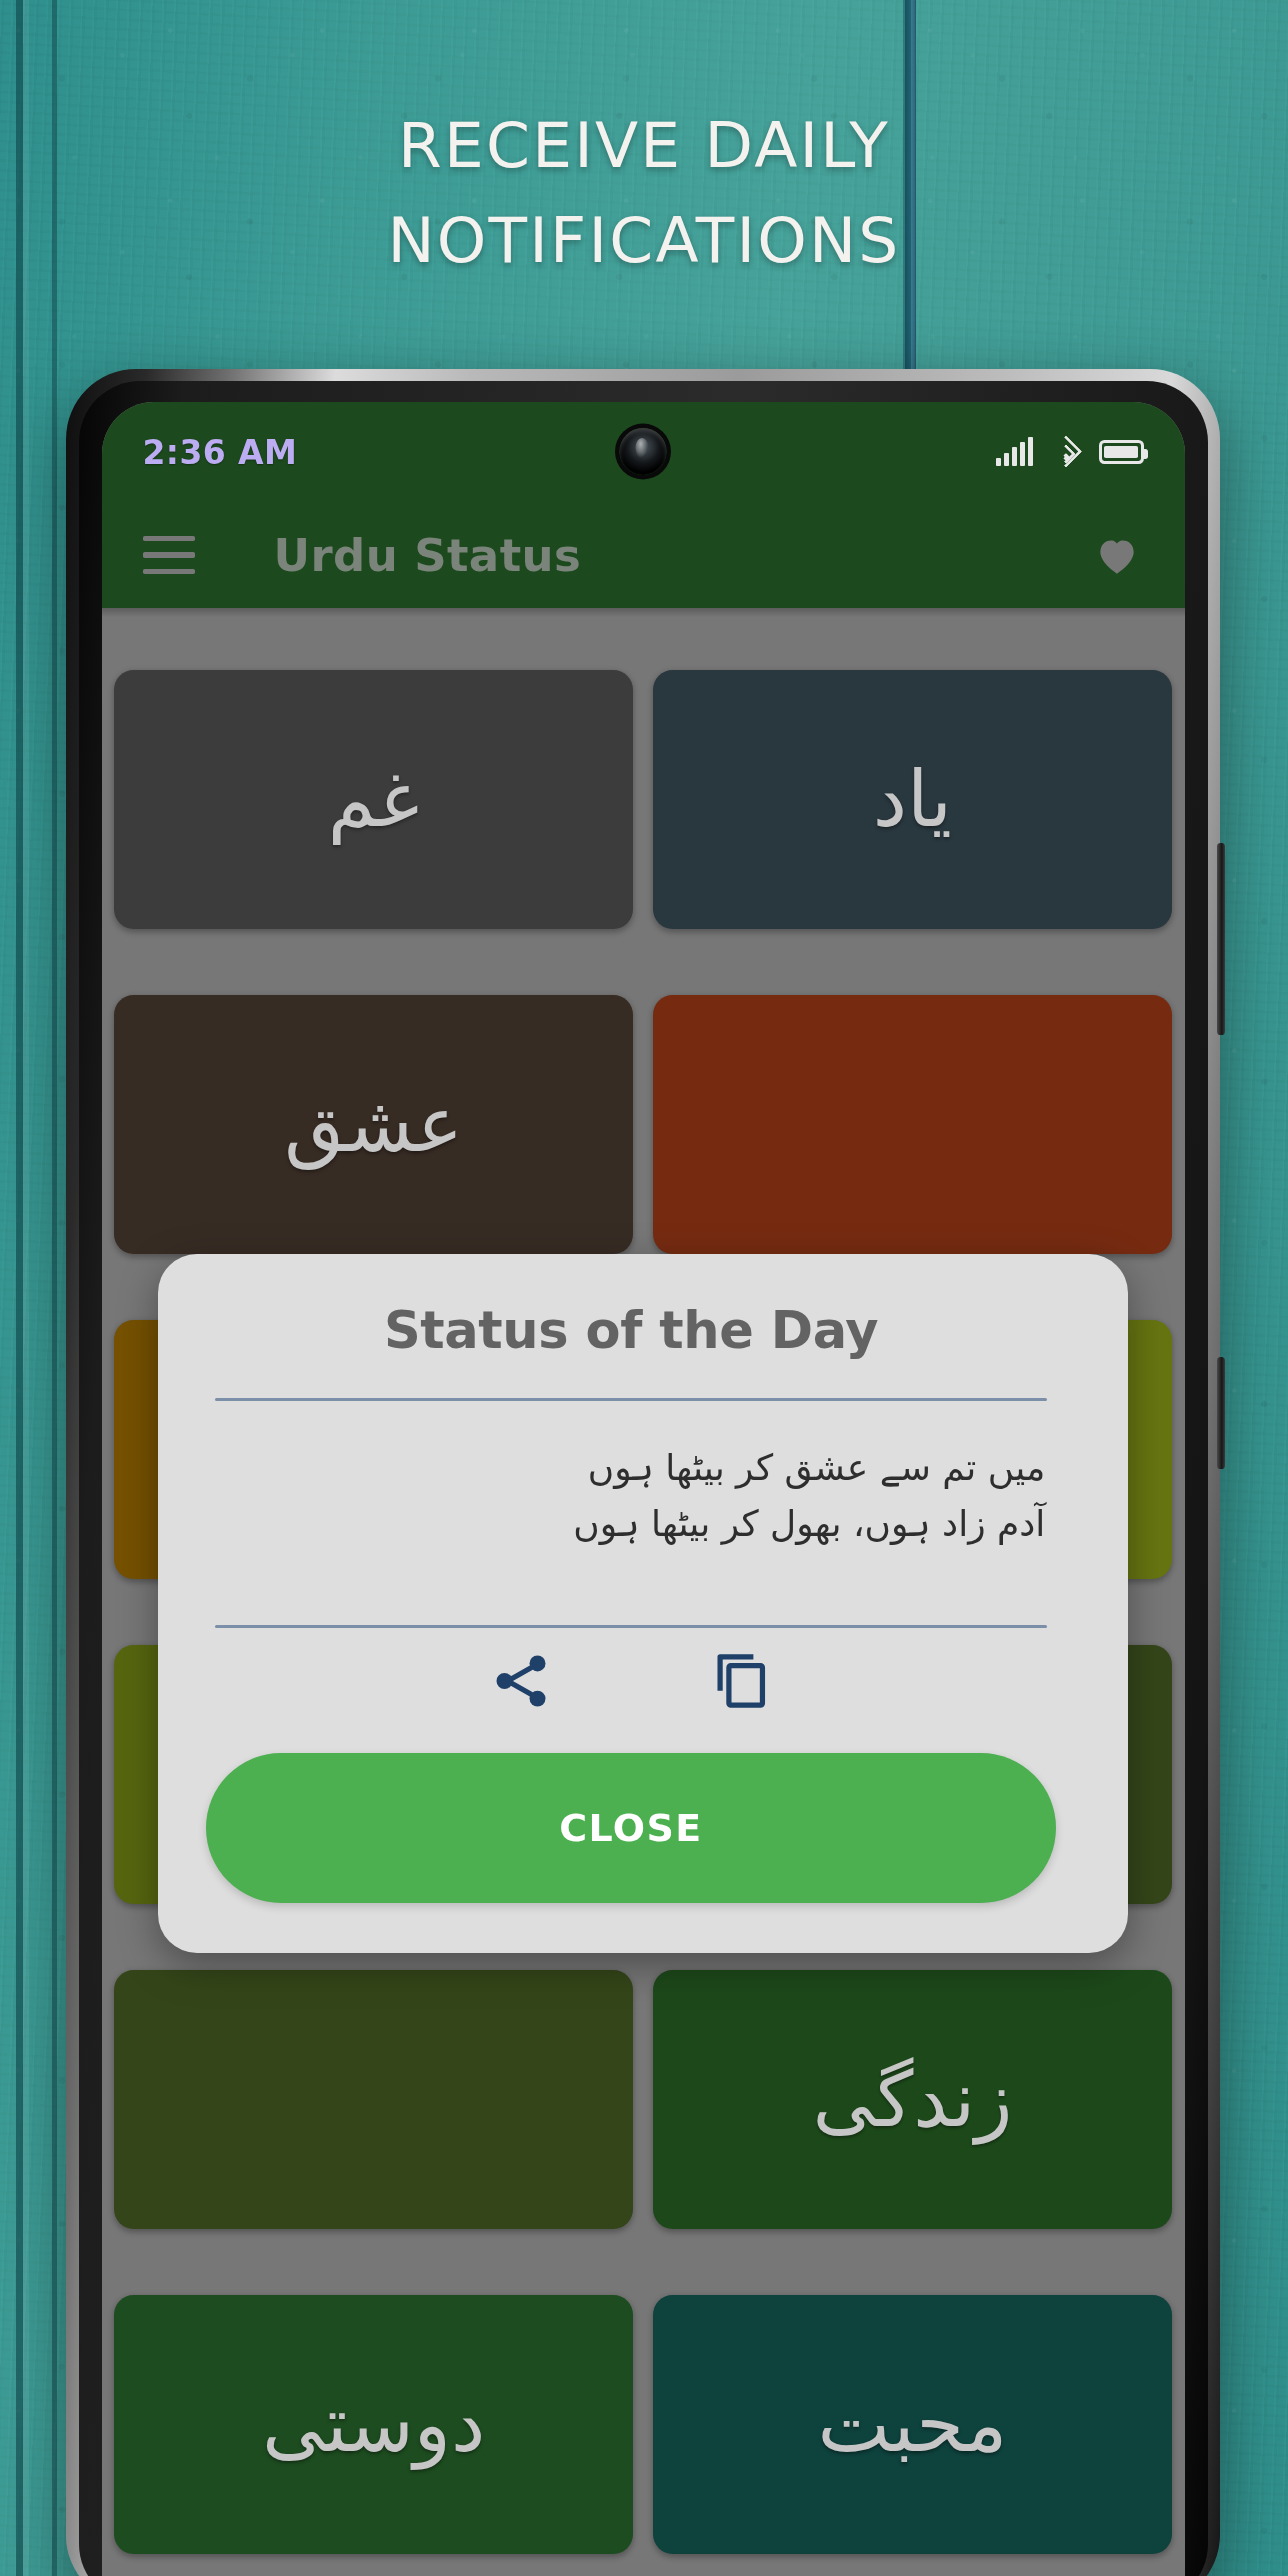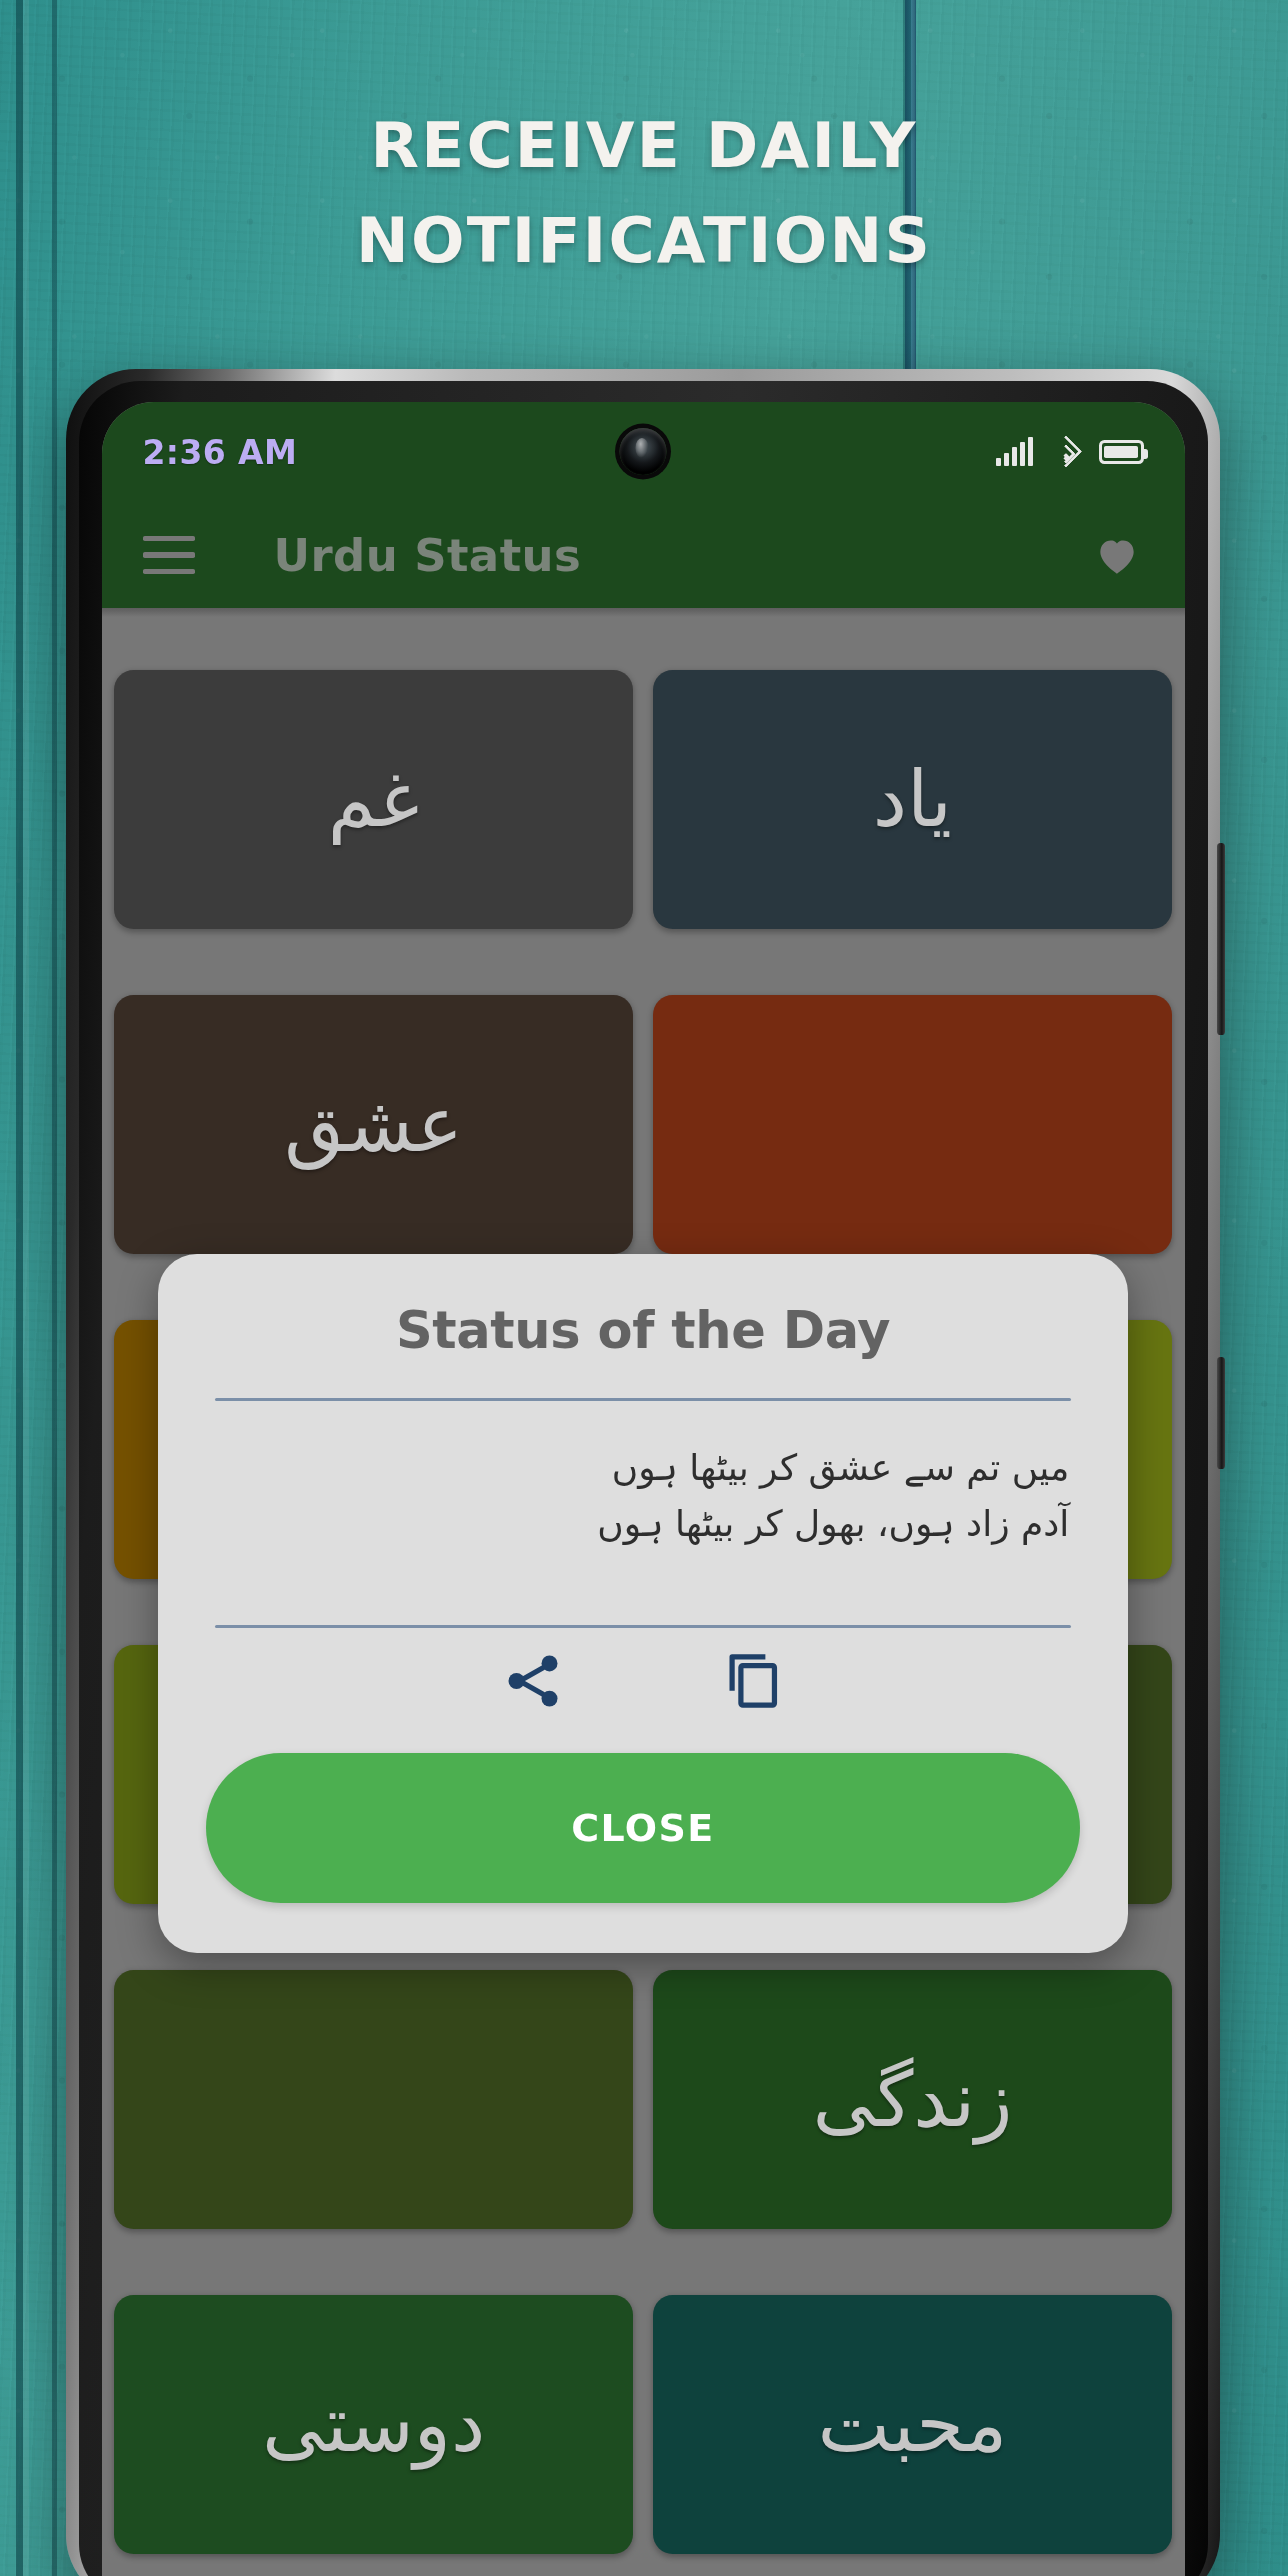--- a/index.html
+++ b/index.html
@@ -48,21 +48,21 @@
   }
 
   
   #headline{
     position:absolute; top:114px; left:0; width:1288px;
     text-align:center; z-index:6; pointer-events:none;
   }
   #headline .ln{
     display:block;
     font-family:"DejaVu Sans", sans-serif;
-    font-weight:bold;
+    font-weight:normal;
     font-size:63px;
     line-height:1.0;
     letter-spacing:2.2px;
     color:#f4f2ee;
     text-shadow:0 2.7px 6.3px rgba(0,0,0,.30);
   }
   #headline .ln2{ margin-top:32px; }
 
   
   #device{
@@ -185,21 +185,21 @@
 
   
   #scrim{
     position:absolute; inset:0; background:rgba(0,0,0,.04); z-index:8;
   }
   #dialog{
     position:absolute; z-index:9;
     left:50%; transform:translateX(-50%);
     top:852px; width:970px;
     background:#dedede; border-radius:39px;
-    padding:47px 48px 50px 48px;
+    padding:47px 72px 50px 48px;
     box-shadow:0 12.5px 39px rgba(0,0,0,.35);
   }
   #dialog-title{
     text-align:center;
     font-family:"DejaVu Sans", sans-serif;
     font-weight:bold; font-size:51px; color:#636363;
     letter-spacing:-0.4px;
   }
   .rule{ height:2.7px; background:#7b8fa8; margin:38px 9px 0 9px; border-radius:1.8px; }
   #dialog-body{

